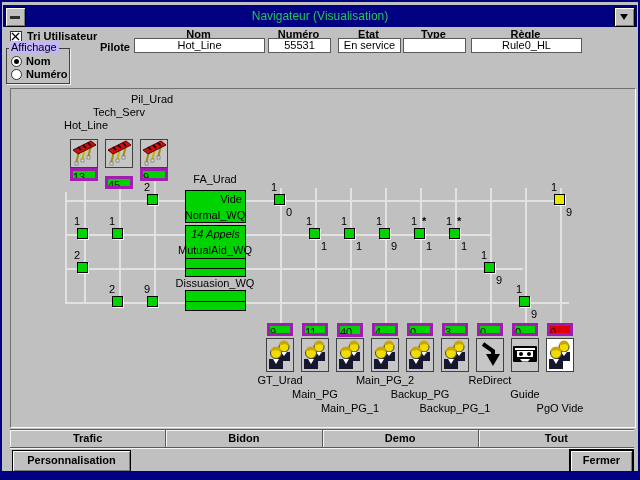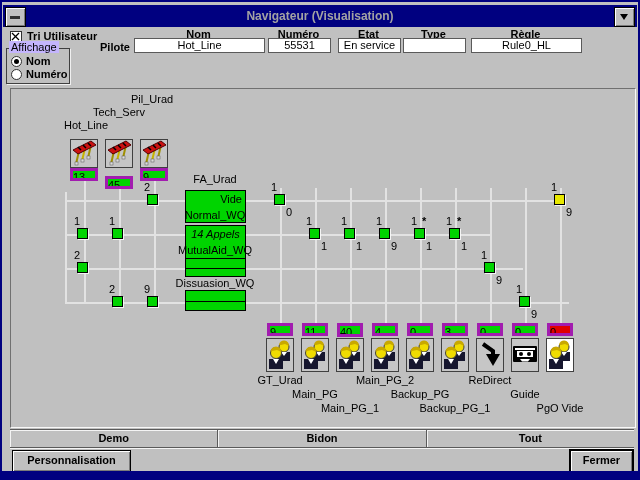--- a/index.html
+++ b/index.html
@@ -4,21 +4,21 @@
 <style>
   html,body{margin:0;padding:0}
   body{width:640px;height:480px;position:relative;background:#c0c0c0;
        font-family:"Liberation Sans",sans-serif;font-size:11px;color:#000;overflow:hidden}
   .frame{position:absolute;inset:0;border:2px solid #000080;background:#c0c0c0}
   .bottomband{position:absolute;left:0;right:0;bottom:0;height:7px;background:#000080}
 
   
   .titlebar{position:absolute;left:1px;top:3px;right:1px;height:22px;background:#000080}
   .title{position:absolute;left:24px;right:24px;top:0;height:24px;line-height:22px;text-align:center;
-         color:#a3a3a3;font-weight:bold;font-size:12px}
+         color:#22c55e;font-weight:normal;font-size:12px}
   .capbtn{position:absolute;top:2px;width:19px;height:18px;background:#c0c0c0;border:1px solid #000;
           box-shadow:inset 1px 1px 0 #fff,inset -1px -1px 0 #7a7a7a}
   .sysmenu{left:2px}
   .minbtn{right:2px}
   .dash{position:absolute;left:4px;top:8px;width:10px;height:3px;background:#303030}
   .tri{position:absolute;left:5px;top:6px;width:0;height:0;border-left:4px solid transparent;
        border-right:4px solid transparent;border-top:6px solid #000}
 
   
   .chkbox{position:absolute;left:8px;top:29px;width:10px;height:10px;background:#fff;border:1px solid #303030}
@@ -366,22 +366,23 @@
             <circle cx="9" cy="14" r="5.5" fill="#f0dc00" stroke="#404040"></circle>
             <path d="M3.5,13 a5.5,5.5 0 0 1 11,0 l-4.5,-2 -5,1 z" fill="#c8a800"></path>
             <rect x="2" y="20" width="14" height="10" fill="#16162e"></rect>
             <polygon points="6,20 12,20 9,25" fill="#fff"></polygon>
           </svg></div>
       </div>
       <div class="alabel" style="left: 507px; top: 313px; position: absolute;">PgO Vide</div>
     </div>
 
   <div class="tabs">
+    <div class="tab">Trafic</div>
+    <div class="tab">Bidon</div>
     <div class="tab">Demo</div>
-    <div class="tab">Bidon</div>
     <div class="tab">Tout</div>
   </div>
 
   <div class="btn pers">Personnalisation</div>
   <div class="btn fermer">Fermer</div>
 
   <div class="bottomband"></div>
 </div>
 
 </body></html>

